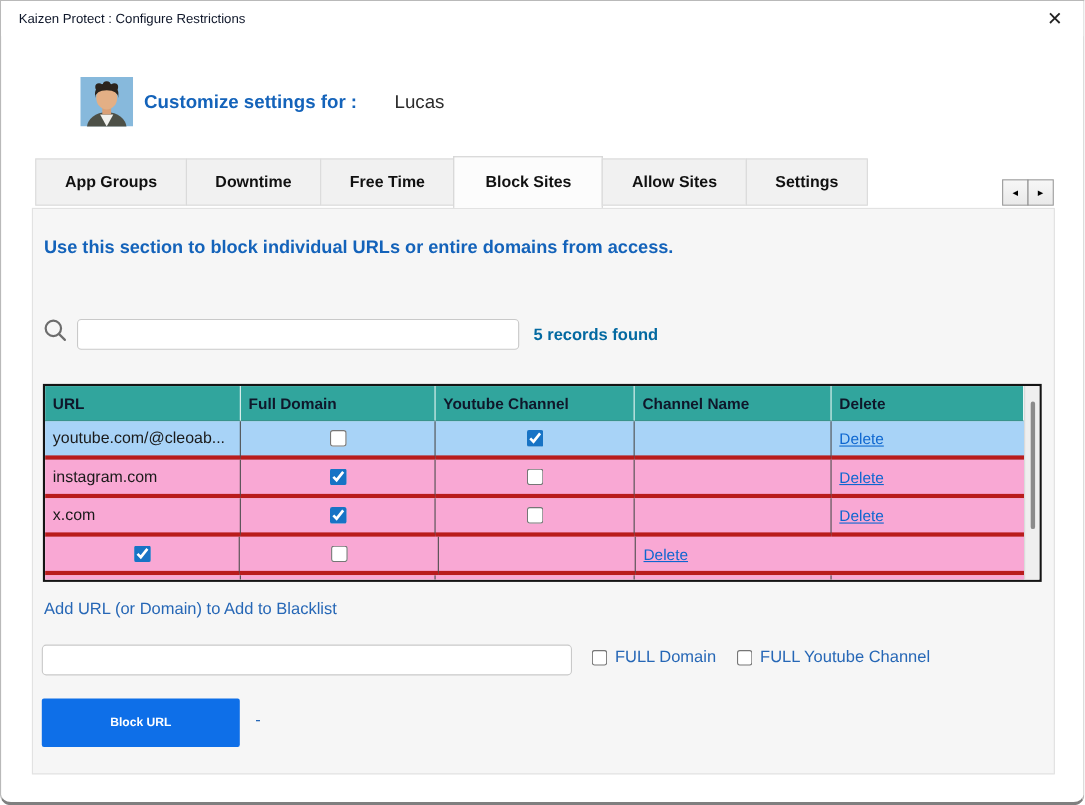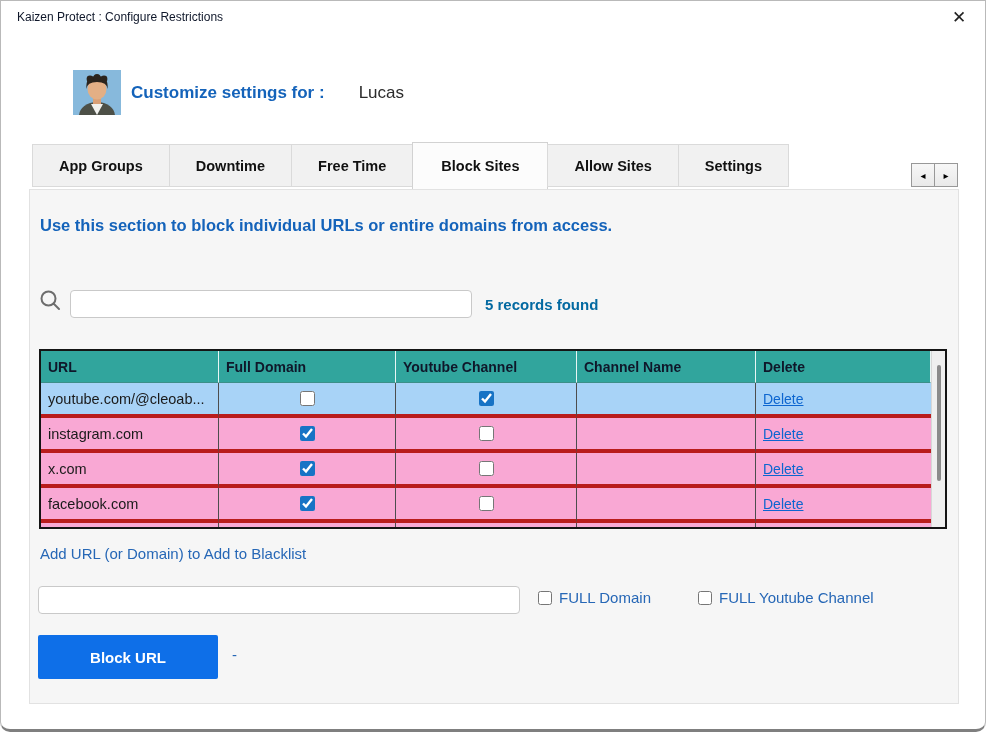--- a/index.html
+++ b/index.html
@@ -81,26 +81,26 @@
   .vscrollbar { flex: 0 0 14px; background: #efefef; position: relative; border-left: 1px solid #d7d7d7; }
   .vthumb { position: absolute; left: 5px; top: 14px; width: 4px; height: 116px; background: #8b8b8b; border-radius: 2px; }
 
   
   .add-label { position: absolute; left: 10px; top: 355px; font-size: 15px; color: var(--soft_blue); }
   .add-input { position: absolute; left: 8px; top: 396px; width: 482px; height: 28px;
     border: 1px solid #c9c9c9; border-radius: 4px; background: #fff; padding: 0 8px; font-size: 14px;
     font-family: inherit; }
   .cb-group { position: absolute; top: 399px; display: flex; align-items: center; gap: 7px; }
   .cb-full-domain { left: 508px; }
-  .cb-full-youtube { left: 640px; margin-left: 28px; }
+  .cb-full-youtube { left: 640px; }
   .cb-group input { width: 14px; height: 14px; accent-color: var(--check_blue); cursor: pointer; }
   .cb-group label { font-size: 15px; color: var(--soft_blue); cursor: pointer; }
 
   .block-btn { position: absolute; left: 8px; top: 445px; width: 180px; height: 44px;
-    background: var(--button_blue); color: #fff; font-size: 15px; font-weight: bold;
+    background: var(--button_blue); color: #fff; font-size: 11px; font-weight: bold;
     border: none; border-radius: 2px; cursor: pointer; font-family: inherit; }
   .dash { position: absolute; left: 202px; top: 456px; font-size: 15px; color: var(--soft_blue); }
 </style>
 </head>
 <body>
 
 <div class="window">
 
   <div class="titlebar">
     <span class="title-text">Kaizen Protect : Configure Restrictions</span>
@@ -191,21 +191,20 @@
     </div>
     <div class="cell c-yt">
       <input class="row-check" type="checkbox" style="">
     </div>
     <div class="cell c-cn"></div>
     <div class="cell c-del">
       <span class="delete-link">Delete</span>
     </div>
   </div>
           <div class="grid-row">
-    <div class="cell c-url">facebook.com</div>
     <div class="cell c-fd">
       <input class="row-check" type="checkbox" checked="" style="">
     </div>
     <div class="cell c-yt">
       <input class="row-check" type="checkbox" style="">
     </div>
     <div class="cell c-cn"></div>
     <div class="cell c-del">
       <span class="delete-link">Delete</span>
     </div>

